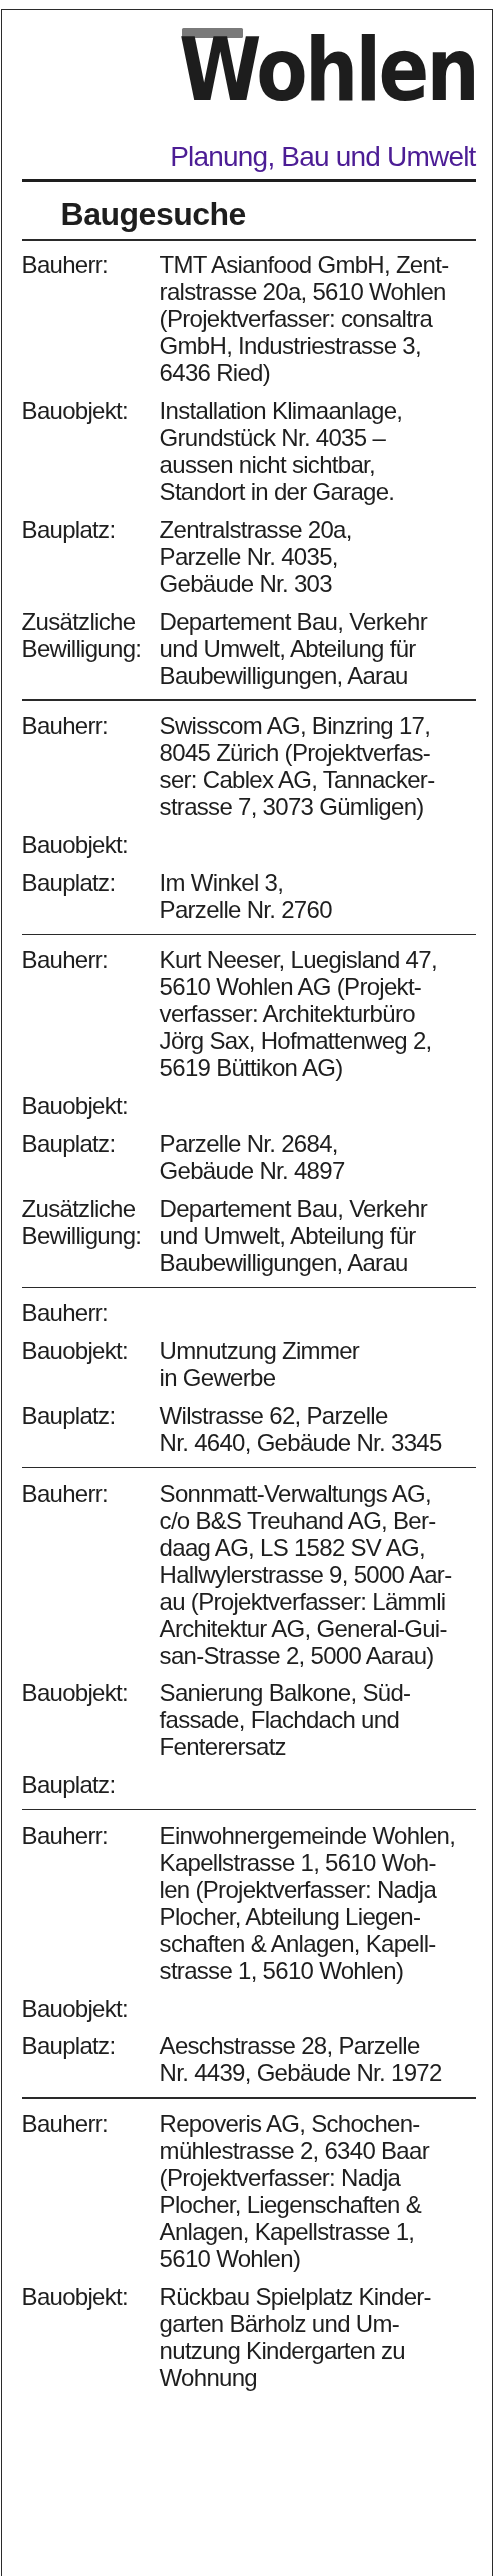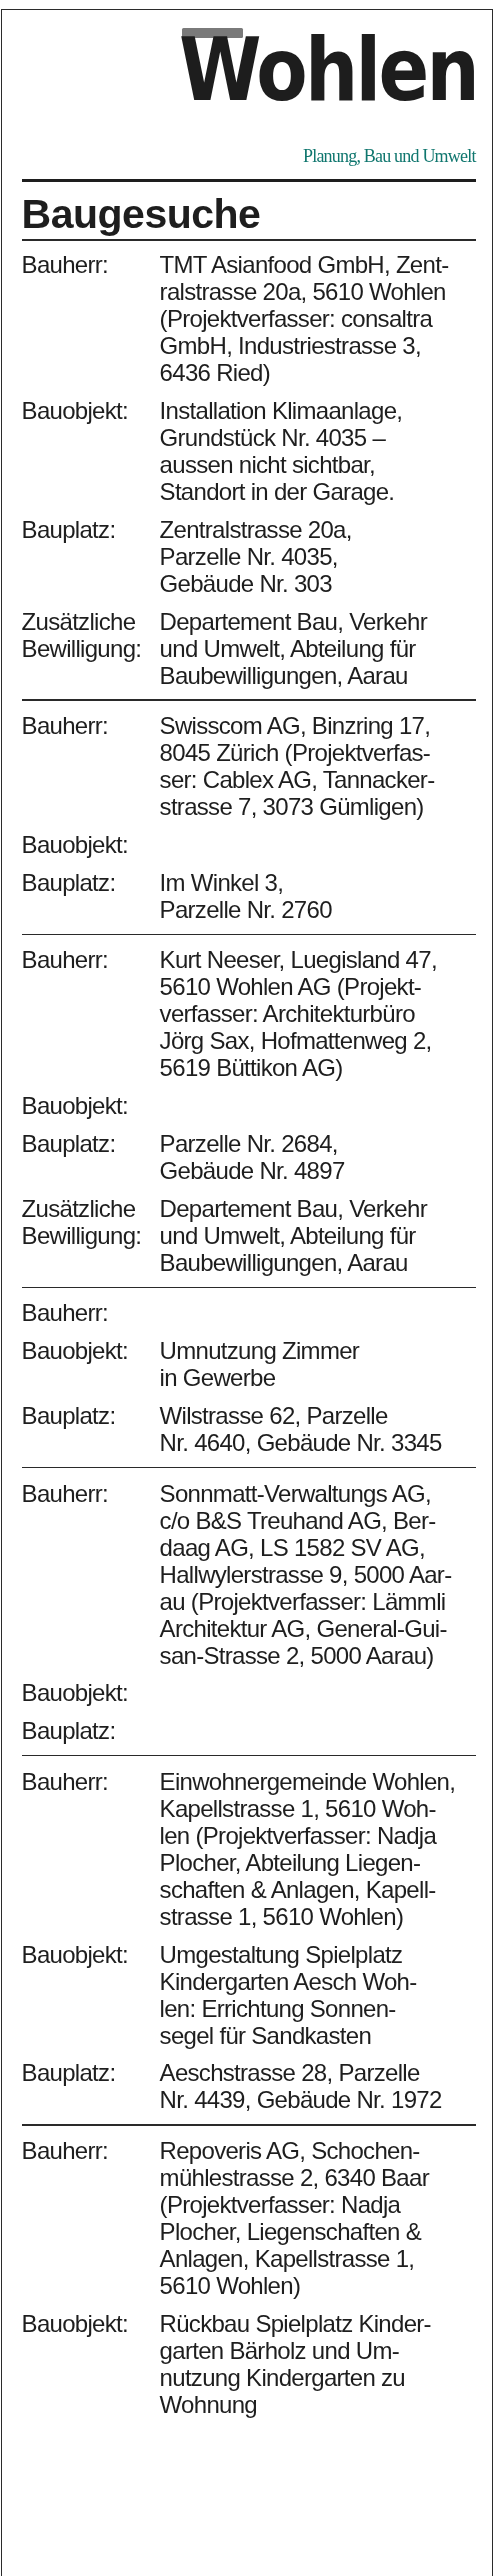--- a/index.html
+++ b/index.html
@@ -7,26 +7,26 @@
          font-family: "Liberation Sans", sans-serif; color: #1e1e1e; }
   .frame { position: absolute; left: 1px; top: 9.3px; width: 490px; height: 3904px;
            border: 1.5px solid #2b2b2b; box-sizing: content-box; }
   .inner { position: absolute; left: 19.6px; top: 0; width: 454px; }
   .logo { position: absolute; left: 160px; top: 18px; width: 315px; height: 72px; }
   .logo-bar { position: absolute; left: 0; top: 0; width: 61px; height: 9.8px;
               background: #7a7a7a; border-radius: 1.5px; }
   .logo-word { position: absolute; left: -3.1px; top: 6.2px; font-family: "DejaVu Sans", sans-serif;
                font-weight: bold; font-size: 87px; line-height: 72px; letter-spacing: -3.1px;
                color: #1d1d1d; transform: scaleX(0.86); transform-origin: left top; white-space: nowrap; }
-  .tagline { position: absolute; right: 0; top: 131px; font-size: 18px; line-height: 31px;
-             letter-spacing: -0.8px; white-space: nowrap; color: #0f766e; font-family: Liberation Serif, serif; }
+  .tagline { position: absolute; right: 0; top: 131px; font-size: 28px; line-height: 31px;
+             letter-spacing: -0.8px; white-space: nowrap; color: #4c1d95; }
   .rule-thick { position: absolute; left: 0; width: 454px; height: 3.1px; background: #1e1e1e; }
   .rule-thin { height: 1.5px; background: #2a2a2a; width: 454px; }
-  .section-title { font-weight: bold; font-size: 41px; line-height: 36px; letter-spacing: -0.5px;
-                   white-space: nowrap; }
+  .section-title { font-weight: bold; font-size: 32px; line-height: 36px; letter-spacing: -0.5px;
+                   white-space: nowrap; margin-left: 39px; }
   .content { position: absolute; left: 0; top: 0; width: 454px; }
   .entry { padding: 4.1px 0 0 0; }
   .field { display: flex; margin-bottom: 10.8px; }
   .label { width: 138px; flex: none; font-size: 24px; line-height: 27px; letter-spacing: -0.7px;
            white-space: pre-line; }
   .value { width: 316px; font-size: 24px; line-height: 27px; letter-spacing: -0.7px;
            white-space: pre-line; }
   .sep { height: 1.5px; background: #2a2a2a; width: 454px; margin: 0 0 7.2px 0; }
 </style>
 </head>
@@ -150,43 +150,42 @@
               <div class="value">Sonnmatt-Verwaltungs AG,
 c/o B&amp;S Treuhand AG, Ber-
 daag AG, LS 1582 SV AG,
 Hallwylerstrasse 9, 5000 Aar-
 au (Projektverfasser: Lämmli
 Architektur AG, General-Gui-
 san-Strasse 2, 5000 Aarau)</div>
             </div>
           <div class="field">
               <div class="label">Bauobjekt:</div>
+              <div class="value">Sanierung Balkone, Süd-
+fassade, Flachdach und
+Fenterersatz</div>
             </div>
           <div class="field">
               <div class="label">Bauplatz:</div>
             </div>
         </div>
         <div class="sep"></div>
 
         <div class="entry">
           <div class="field">
               <div class="label">Bauherr:</div>
               <div class="value">Einwohnergemeinde Wohlen,
 Kapellstrasse 1, 5610 Woh-
 len (Projektverfasser: Nadja
 Plocher, Abteilung Liegen-
 schaften &amp; Anlagen, Kapell-
 strasse 1, 5610 Wohlen)</div>
             </div>
           <div class="field">
               <div class="label">Bauobjekt:</div>
-              <div class="value">Umgestaltung Spielplatz
-Kindergarten Aesch Woh-
-len: Errichtung Sonnen-
-segel für Sandkasten</div>
             </div>
           <div class="field">
               <div class="label">Bauplatz:</div>
               <div class="value">Aeschstrasse 28, Parzelle
 Nr. 4439, Gebäude Nr. 1972</div>
             </div>
         </div>
         <div class="sep"></div>
 
         <div class="entry">

